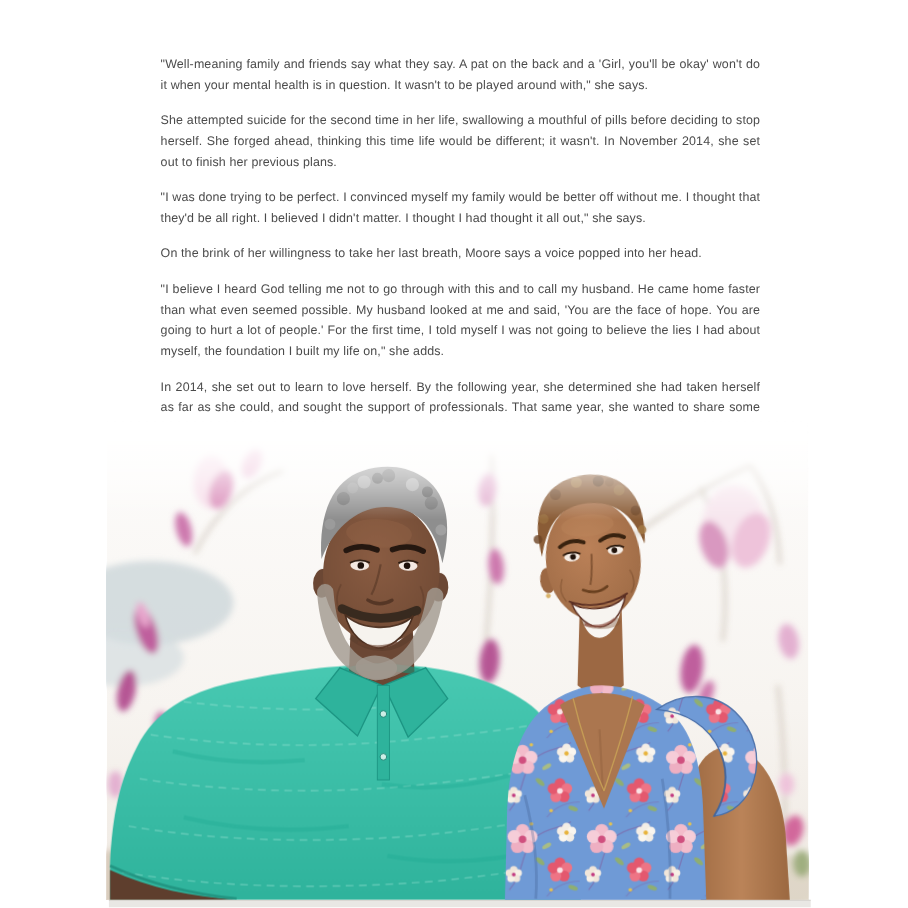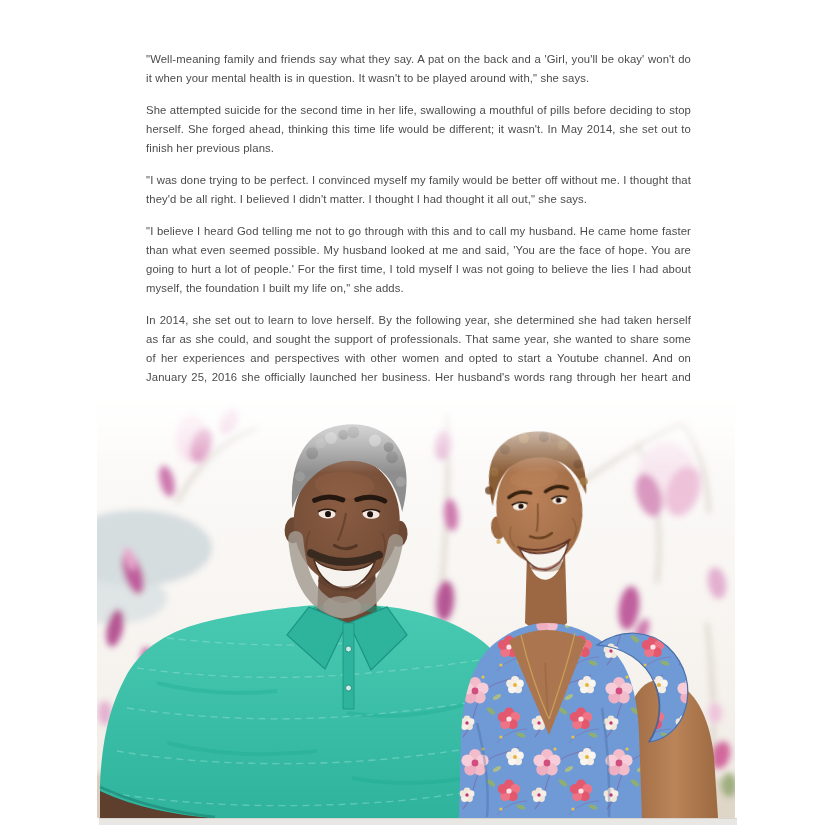--- a/index.html
+++ b/index.html
@@ -22,22 +22,23 @@
     border-top:1px solid #d8d4d0;box-sizing:border-box;
   }
 </style>
 </head>
 <body>
 
 <div class="page">
 
   <div class="article-text">
     <p>"Well-meaning family and friends say what they say. A pat on the back and a 'Girl, you'll be okay' won't do it when your mental health is in question. It wasn't to be played around with," she says.</p>
-    <p>She attempted suicide for the second time in her life, swallowing a mouthful of pills before deciding to stop herself. She forged ahead, thinking this time life would be different; it wasn't. In May 2014, she set out to finish her previous plans.</p>
+    <p>She attempted suicide for the second time in her life, swallowing a mouthful of pills before deciding to stop herself. She forged ahead, thinking this time life would be different; it wasn't. In November 2014, she set out to finish her previous plans.</p>
     <p>"I was done trying to be perfect. I convinced myself my family would be better off without me. I thought that they'd be all right. I believed I didn't matter. I thought I had thought it all out," she says.</p>
+    <p>On the brink of her willingness to take her last breath, Moore says a voice popped into her head.</p>
     <p>"I believe I heard God telling me not to go through with this and to call my husband. He came home faster than what even seemed possible. My husband looked at me and said, 'You are the face of hope. You are going to hurt a lot of people.' For the first time, I told myself I was not going to believe the lies I had about myself, the foundation I built my life on," she adds.</p>
     <p>In 2014, she set out to learn to love herself. By the following year, she determined she had taken herself as far as she could, and sought the support of professionals. That same year, she wanted to share some of her experiences and perspectives with other women and opted to start a Youtube channel. And on January 25, 2016 she officially launched her business. Her husband's words rang through her heart and mind and once again she says she felt she received a divine message.</p>
   </div>
 
   <figure class="photo" style="margin:0">
     <svg width="638" height="435" viewBox="0 0 638 435" xmlns="http://www.w3.org/2000/svg">
       <defs>
         <linearGradient id="bgGrad" x1="0" y1="0" x2="0" y2="1">
           <stop offset="0" stop-color="#fdfcfb"></stop>
           <stop offset="0.6" stop-color="#f7f4f0"></stop>

